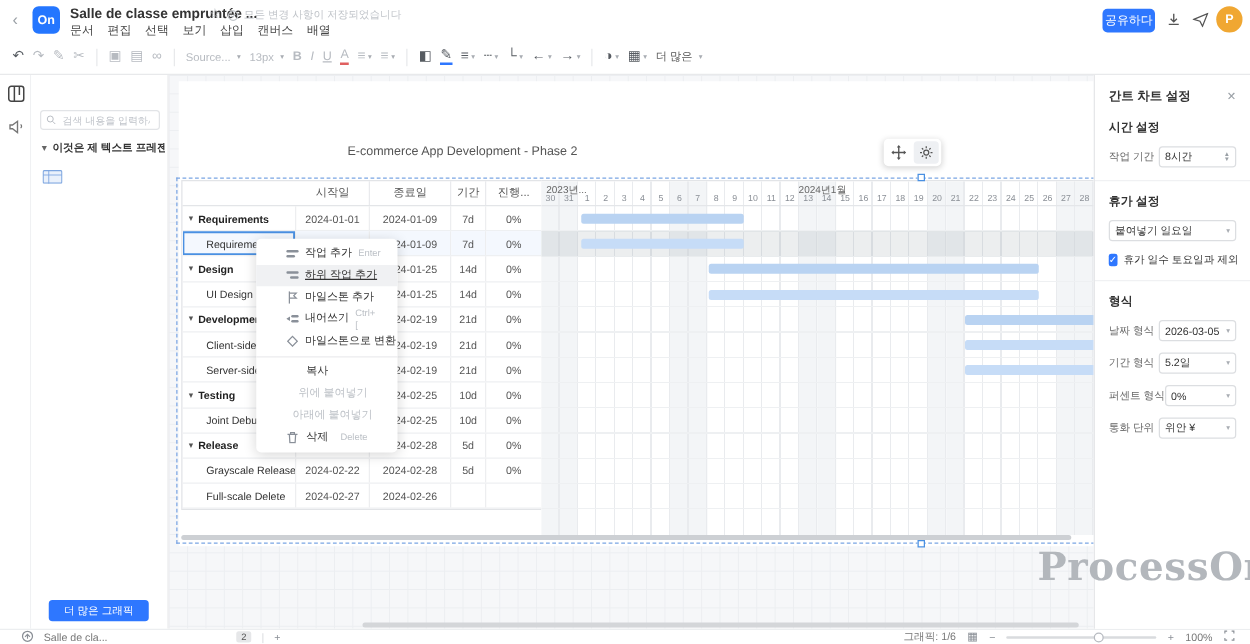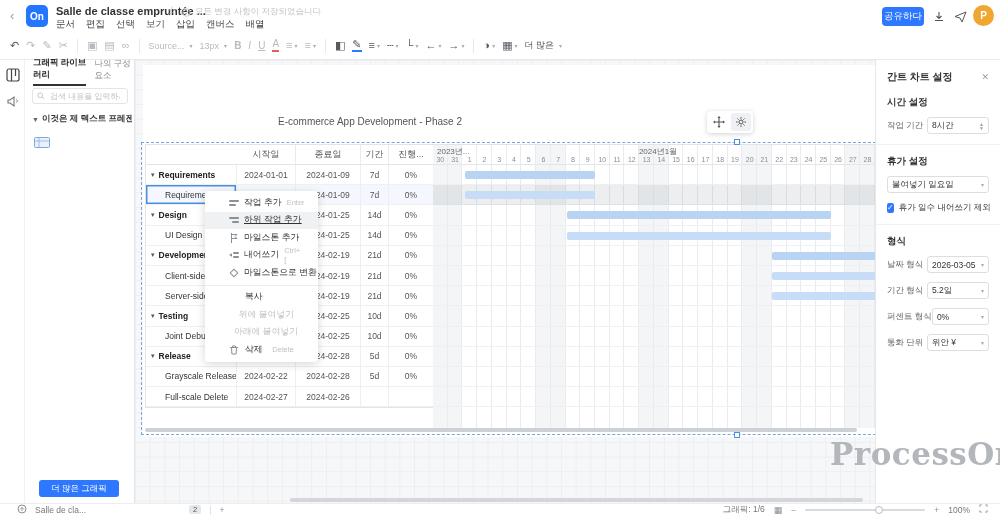--- a/index.html
+++ b/index.html
@@ -212,24 +212,20 @@
     </span>
     <span class="strip-ic" style="top:34px;">
       <svg width="14" height="14" viewBox="0 0 14 14">
           <path d="M2 6v3h2l4 3V3L4 6H2z" fill="none" stroke="#777" stroke-width="1.1"></path>
           <path d="M10.5 5.5c1 .8 1 2.2 0 3" fill="none" stroke="#777"></path>
         </svg>
     </span>
   </div>
 
   <div class="sidebar">
-    <div class="sb-tabs">
-      <span class="sb-tab act">그래픽 라이브러리</span>
-      <span class="sb-tab">나의 구성요소</span>
-    </div>
     <div class="sb-search">
       <svg width="8" height="8" viewBox="0 0 10 10">
           <circle cx="4" cy="4" r="3" fill="none" stroke="#b9bdc3"></circle>
           <path d="M6.3 6.3L9 9" stroke="#b9bdc3"></path>
         </svg>
       <input placeholder="검색 내용을 입력하세요" style="">
     </div>
     <div class="sb-section">
       <span class="sb-caret">▼</span>
       <span>이것은 제 텍스트 프레젠테...</span>
@@ -556,21 +552,21 @@
     <div class="rp-divider"></div>
     <div class="rp-section">휴가 설정</div>
     <div class="pr-row">
       <span class="pr-select full">
         <span>붙여넣기 일요일</span>
         <span class="caret">▾</span>
       </span>
     </div>
     <div class="chkrow">
       <span class="chk">✓</span>
-      <span class="chklabel">휴가 일수 내어쓰기 제외</span>
+      <span class="chklabel">휴가 일수 토요일과 제외</span>
     </div>
     <div class="rp-divider"></div>
     <div class="rp-section">형식</div>
     <div id="fmtfields">
         <div class="pr-row">
           <span class="pr-label">날짜 형식</span>
           <span class="pr-select w62">
             <span>2026-03-05</span>
             <span class="caret">▾</span>
           </span>

